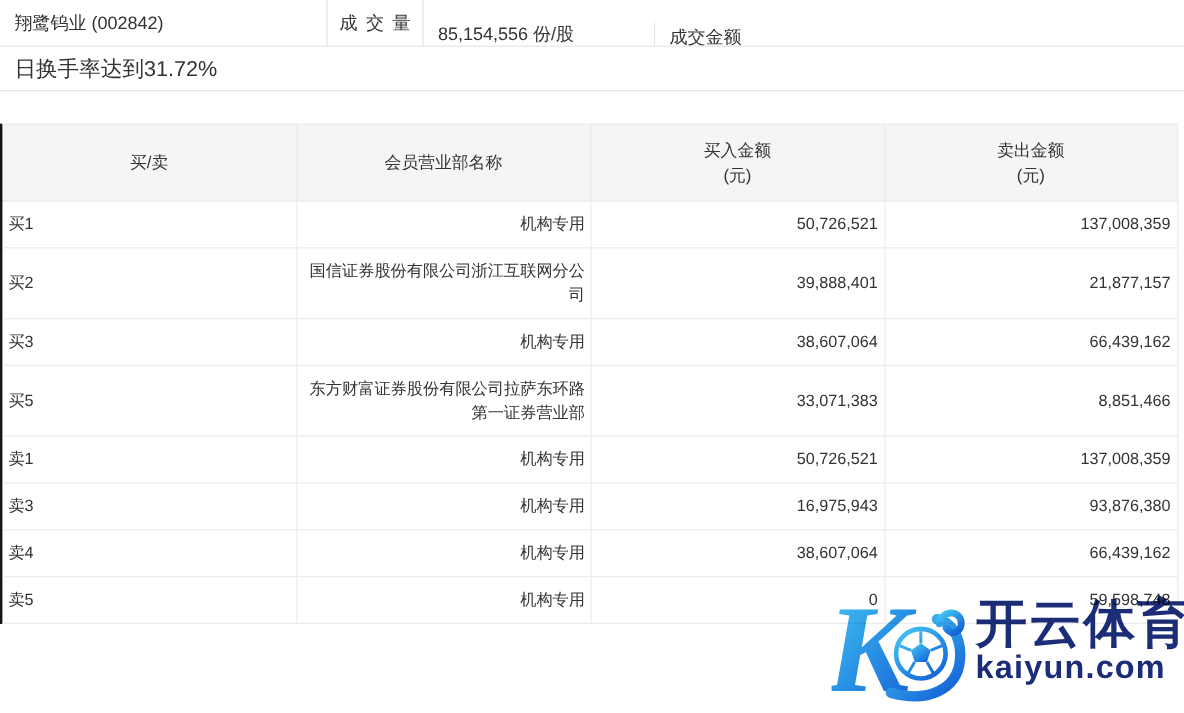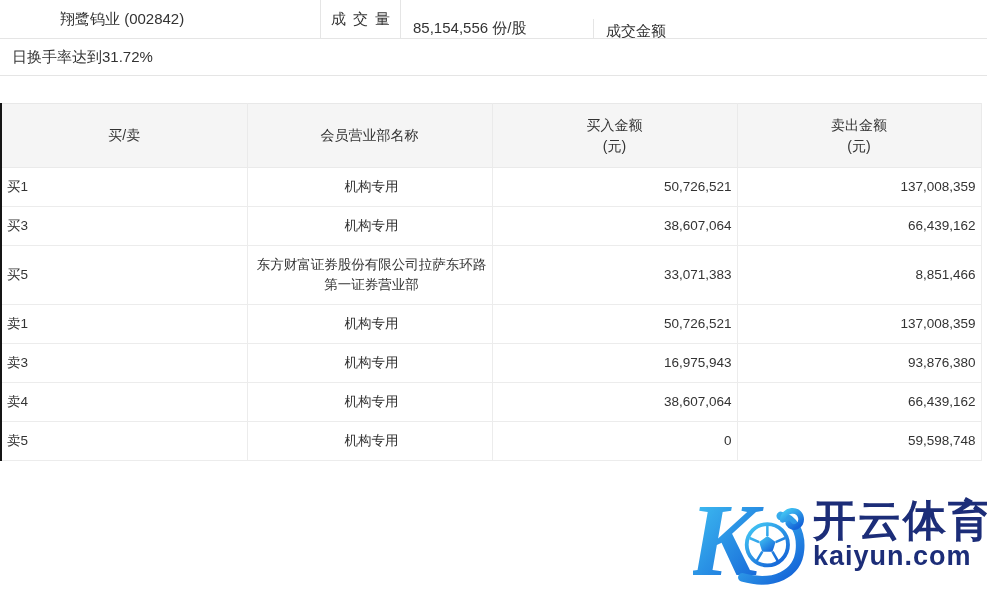--- a/index.html
+++ b/index.html
@@ -27,33 +27,33 @@
   }
   .info-cell {
     display: flex;
     align-items: center;
     border-right: 1px solid #e5e5e5;
     padding-left: 12px;
     white-space: nowrap;
     overflow: hidden;
   }
   .info-cell:last-child { border-right: none; }
-  .c-stock    { width: 273px; margin-left: 48px; }
+  .c-stock    { width: 273px; }
   .c-vol-lbl  { width: 80px;  letter-spacing: 7px; padding-left: 10px; }
   .c-vol-val  { width: 193px; margin-top: 19px; }
   .c-amt-lbl  { width: 194px; margin-top: 24px; }
   .c-amt-val  { width: 175px; padding-left: 32px; }
 
   .note-bar {
     display: flex;
     align-items: center;
     height: 37px;
     border-bottom: 1px solid #e5e5e5;
     padding-left: 12px;
-    font-size: 15px;
+    font-size: 18px;
     color: #333;
   }
 
   
   .table-wrap { margin-top: 27px; }
   table.broker-table {
     border-collapse: collapse;
     width: 980px;
     table-layout: fixed;
     border-left: 2px solid #151515;
@@ -75,21 +75,21 @@
     line-height: 21px;
     vertical-align: middle;
   }
   .broker-table td {
     border: 1px solid #ececec;
     padding: 9px 5px;
     line-height: 20px;
     vertical-align: middle;
   }
   .broker-table td.col-side  { text-align: left; }
-  .broker-table td.col-broker{ text-align: center; padding-left: 8px; padding-right: 4px; }
+  .broker-table td.col-broker{ text-align: right; padding-left: 8px; padding-right: 4px; }
   .broker-table td.col-buy,
   .broker-table td.col-sell  { text-align: right; padding-right: 5px; }
 
   
   .watermark {
     position: absolute;
     left: 693px;
     top: 490px;
     display: flex;
     align-items: flex-start;
@@ -154,20 +154,26 @@
         </tr>
       </thead>
       <tbody id="broker-rows">
           <tr>
             <td class="col-side">买1</td>
             <td class="col-broker">机构专用</td>
             <td class="col-buy">50,726,521</td>
             <td class="col-sell">137,008,359</td>
           </tr>
           <tr>
+            <td class="col-side">买2</td>
+            <td class="col-broker">国信证券股份有限公司浙江互联网分公司</td>
+            <td class="col-buy">39,888,401</td>
+            <td class="col-sell">21,877,157</td>
+          </tr>
+          <tr>
             <td class="col-side">买3</td>
             <td class="col-broker">机构专用</td>
             <td class="col-buy">38,607,064</td>
             <td class="col-sell">66,439,162</td>
           </tr>
           <tr>
             <td class="col-side">买5</td>
             <td class="col-broker">东方财富证券股份有限公司拉萨东环路第一证券营业部</td>
             <td class="col-buy">33,071,383</td>
             <td class="col-sell">8,851,466</td>

